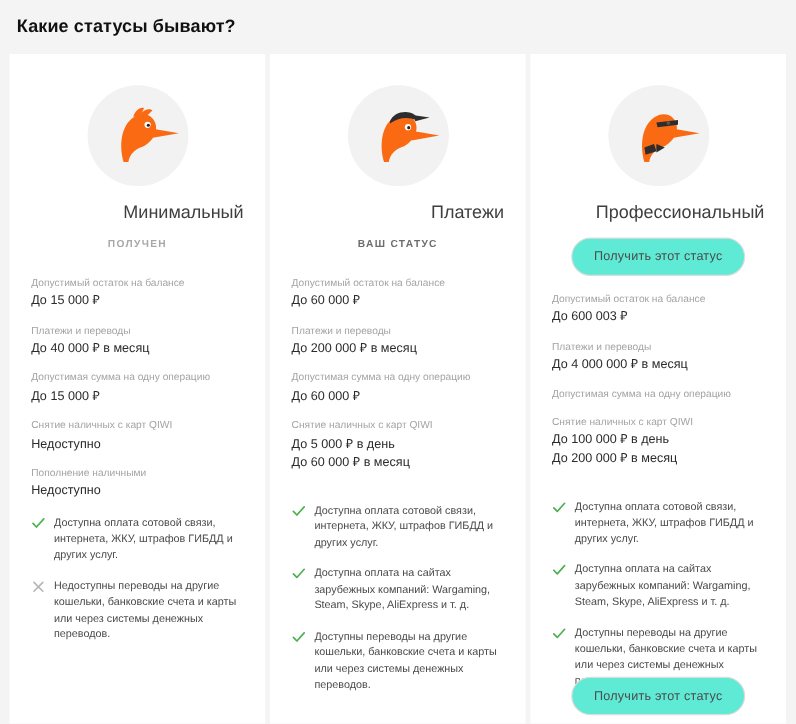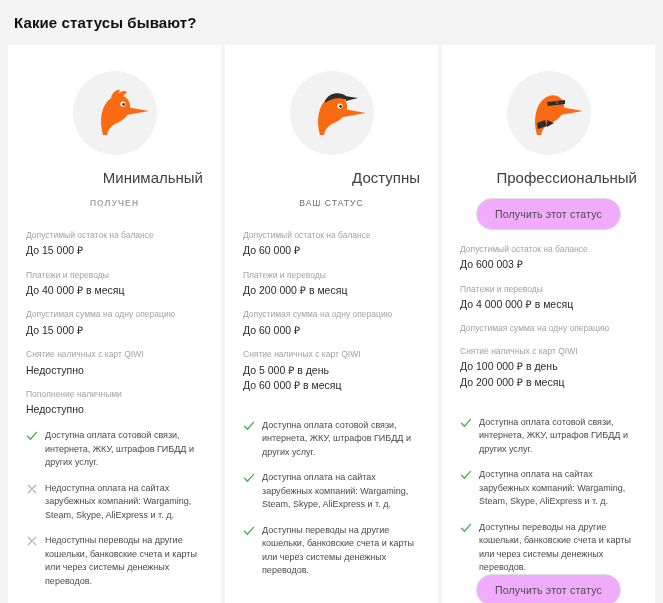--- a/index.html
+++ b/index.html
@@ -67,31 +67,31 @@
     font-size: 8.5px;
     letter-spacing: 1.1px;
     text-transform: uppercase;
     color: #a8a8a8;
     margin-bottom: 18px;
     min-height: 14px;
     font-weight: bold;
   }
   .status-note.current {
     color: #6d6d6d;
-    font-weight: normal;
+    font-weight: bold;
   }
   .btn-wrap {
     display: flex;
     justify-content: center;
     margin-bottom: 14px;
   }
   .btn {
     border: 1px solid #dcdcdc;
     border-radius: 18px;
-    background: #f0abfc;
+    background: #5eead4;
     color: #4c4c4c;
     font-size: 10.5px;
     letter-spacing: 0.2px;
     padding: 9px 18px;
     cursor: pointer;
     font-family: "Liberation Sans", sans-serif;
     white-space: nowrap;
   }
   .btn-bottom-wrap {
     position: absolute;
@@ -198,48 +198,40 @@
               </svg>
           </span>
           <span class="feat-text">Доступна оплата сотовой связи, интернета, ЖКУ, штрафов ГИБДД и других услуг.</span>
         </div>
         <div class="feature">
           <span class="feat-icon cross">
             <svg width="12" height="12" viewBox="0 0 12 12">
                 <path d="M2.3 2.3 L9.7 9.7 M9.7 2.3 L2.3 9.7" stroke="#b4b4b4" stroke-width="1.3" stroke-linecap="round"></path>
               </svg>
           </span>
-          <span class="feat-text">Недоступна оплата на сайтах зарубежных компаний: Wargaming, Steam, Skype, AliExpress и т. д.</span>
-        </div>
-        <div class="feature">
-          <span class="feat-icon cross">
-            <svg width="12" height="12" viewBox="0 0 12 12">
-                <path d="M2.3 2.3 L9.7 9.7 M9.7 2.3 L2.3 9.7" stroke="#b4b4b4" stroke-width="1.3" stroke-linecap="round"></path>
-              </svg>
-          </span>
           <span class="feat-text">Недоступны переводы на другие кошельки, банковские счета и карты или через системы денежных переводов.</span>
         </div>
       </div>
     </div>
 
     <div class="card">
       <div class="avatar-wrap">
         <div class="avatar">
           <svg viewBox="0 0 84 84" width="84" height="84">
             <circle cx="42" cy="42" r="42" fill="#f2f2f2"></circle>
             <path d="M30 64 C26 50 28 34 38 27 C46 21 56 25 57 34 C58 43 50 50 44 52 C39 54 35 58 34 64 Z" fill="#f96a13"></path>
             <path d="M53 38 L76 42 L53 46 Z" fill="#f96a13"></path>
             <path d="M35 30 C38 22 50 20 56 25 L57 29 C50 26 41 27 35 32 Z" fill="#2d2d2d"></path>
             <path d="M55 25 L68 27 L56 30 Z" fill="#2d2d2d"></path>
             <circle cx="50" cy="35" r="2.6" fill="#ffffff"></circle>
             <circle cx="50.6" cy="35.4" r="1.3" fill="#222"></circle>
           </svg>
         </div>
       </div>
-      <div class="card-name">Доступны</div>
+      <div class="card-name">Платежи</div>
       <div class="status-note current">ВАШ СТАТУС</div>
 
       <div class="specs">
         <div class="spec">
           <div class="spec-label">Допустимый остаток на балансе</div>
           <div class="spec-value">До 60 000 ₽</div>
         </div>
         <div class="spec">
           <div class="spec-label">Платежи и переводы</div>
           <div class="spec-value">До 200 000 ₽ в месяц</div>

